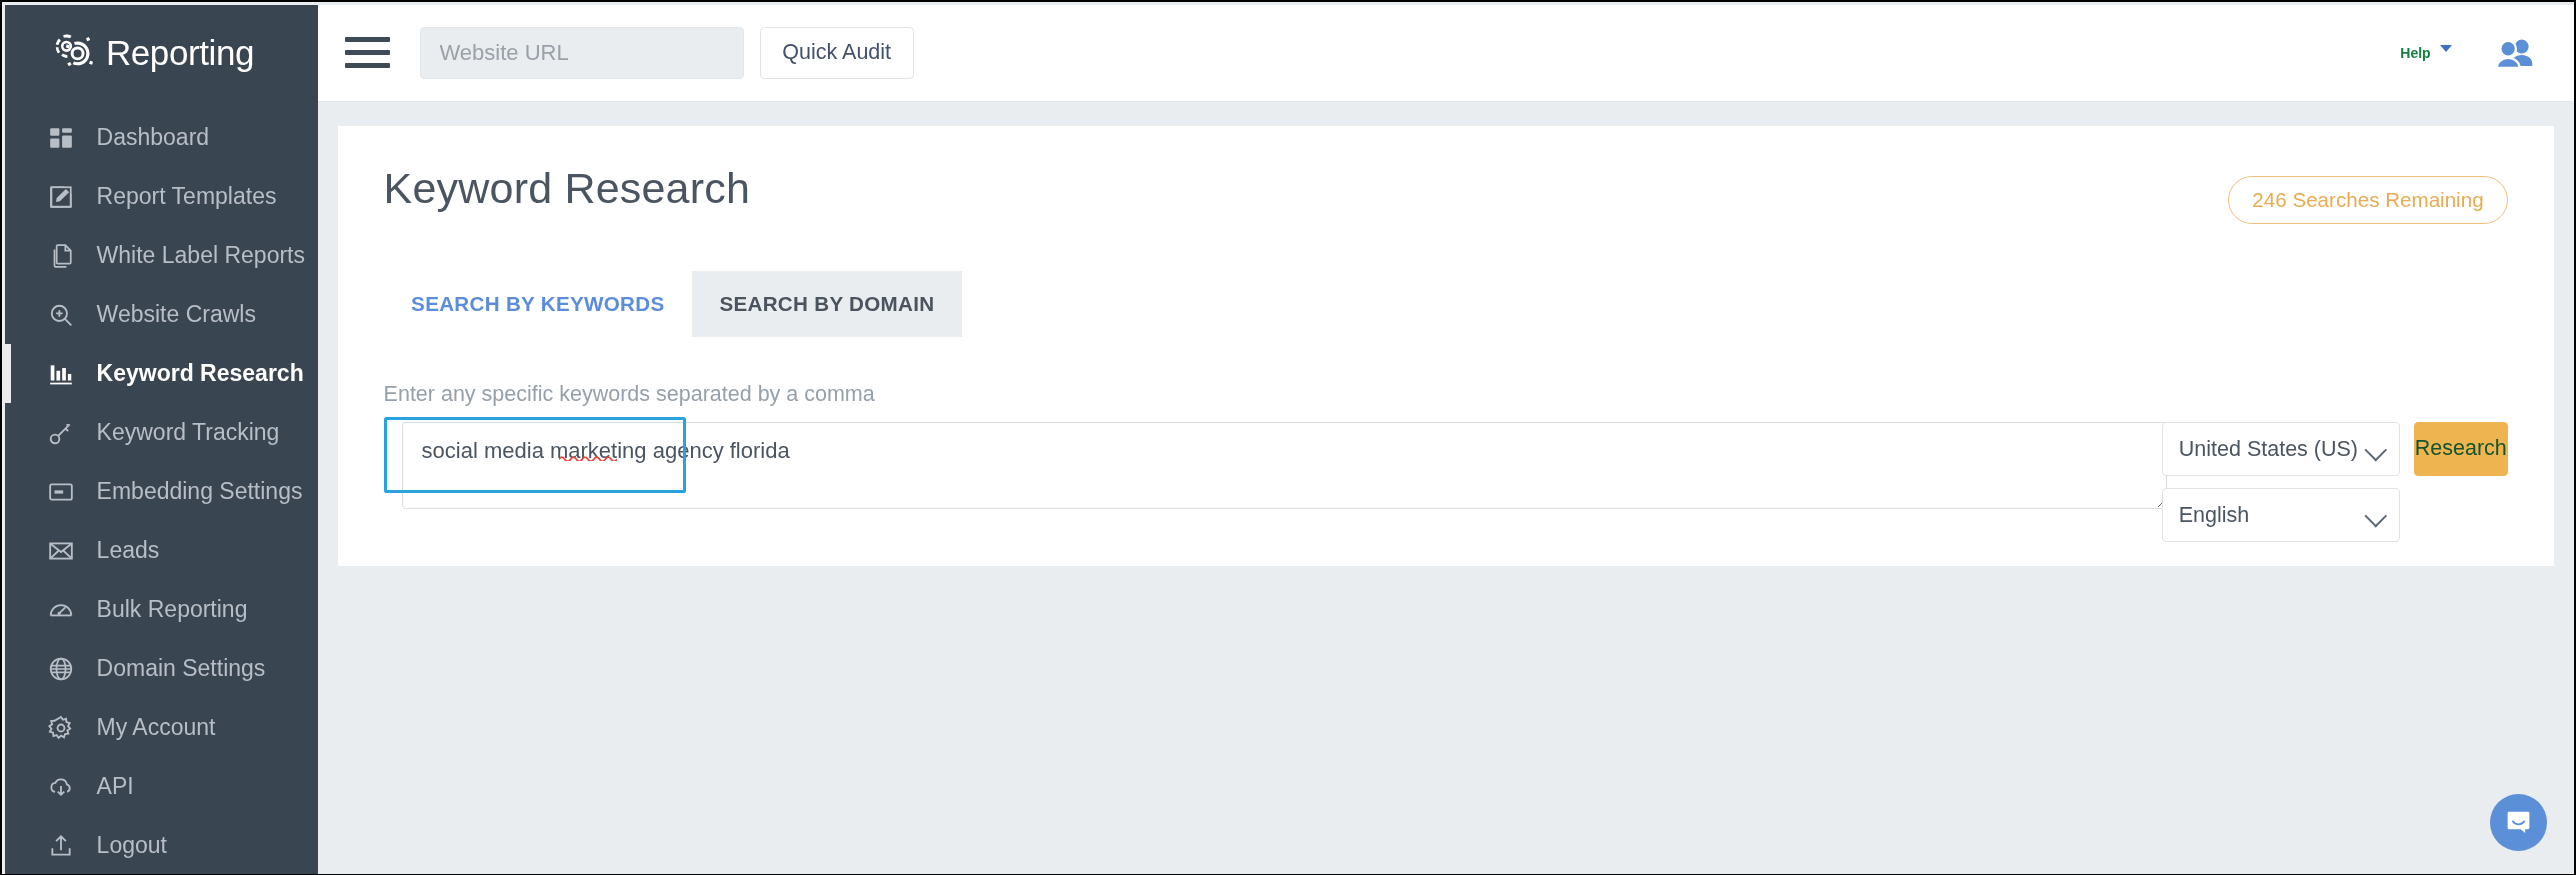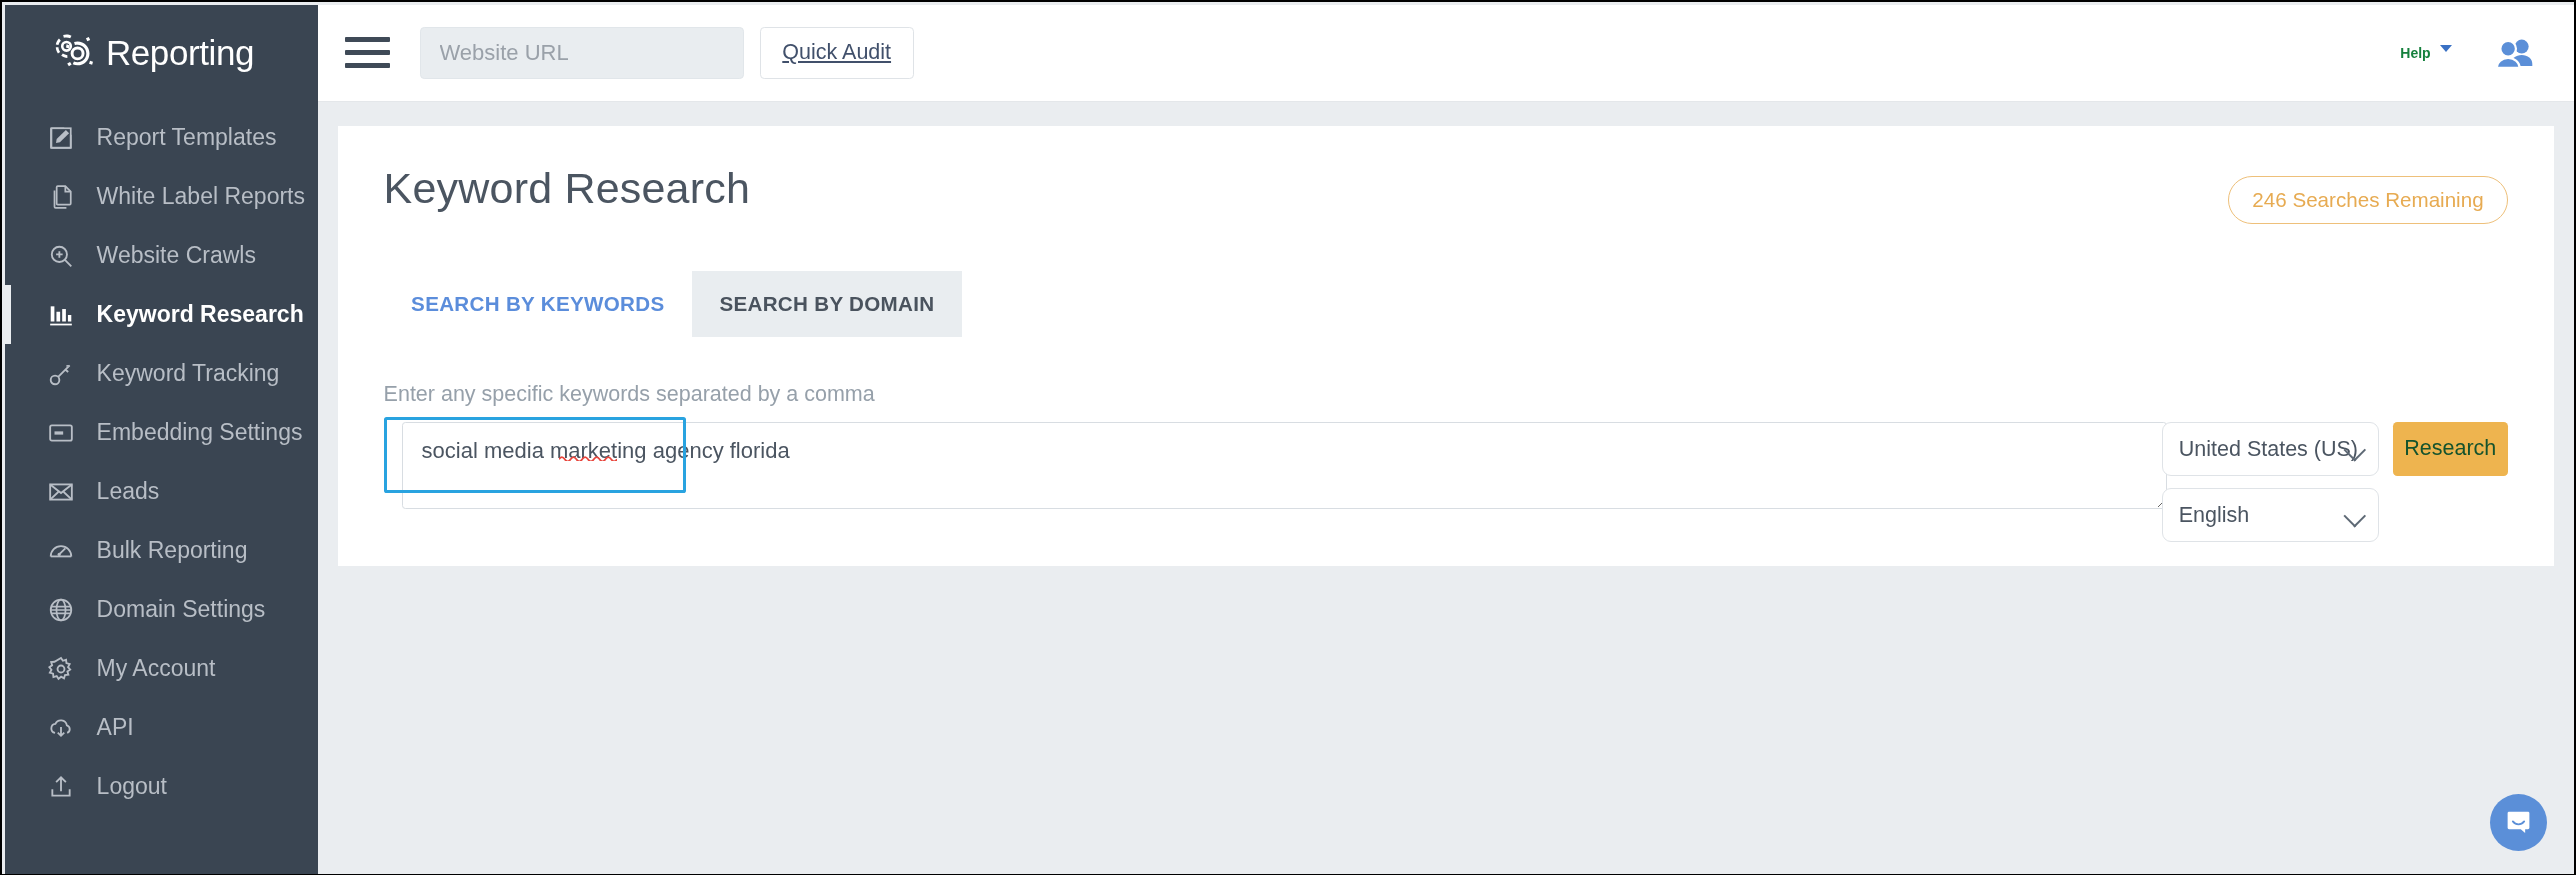--- a/index.html
+++ b/index.html
@@ -98,21 +98,20 @@
     margin-left: 16.3px;
     height: 52px;
     padding: 0 21.5px;
     background: #ffffff;
     border: 0.9px solid #dfe3e7;
     border-radius: 4.3px;
     font-size: 21.5px;
     color: #41506b;
     cursor: pointer;
     font-family: "Liberation Sans", sans-serif;
-    text-decoration: underline;
   }
   #topbar-right {
     margin-left: auto;
     display: flex; align-items: center;
     padding-right: 41px;
     gap: 43px;
   }
   #help-menu {
     display: flex; align-items: flex-start; gap: 9.4px;
     color: #15803d;
@@ -218,23 +217,23 @@
     left: 175px; top: 33px;
     width: 58px; height: 6px;
     pointer-events: none;
   }
   #selects {
     margin-left: 13.7px;
     display: flex; flex-direction: column;
     gap: 12px;
   }
   .styled-select {
-    width: 217px; height: 54px;
+    width: 238px; height: 54px;
     border: 0.9px solid #dfe3e7;
-    border-radius: 9px;
+    border-radius: 4px;
     background: #ffffff;
     font-size: 21.5px;
     color: #4b5561;
     padding: 0 15.5px;
     font-family: "Liberation Sans", sans-serif;
     appearance: none;
     -webkit-appearance: none;
     cursor: pointer;
   }
   .select-shell { position: relative; }
@@ -285,20 +284,31 @@
           <path d="M34.5 14.5c-1.4 0-2.8.2-4.1.6l1 3.6c1-.3 2-.4 3.1-.4 5.6 0 10.2 4.6 10.2 10.2S40.1 38.7 34.5 38.7c-1.5 0-2.9-.3-4.2-.9l-1.5 3.4c1.8.8 3.7 1.2 5.7 1.2 7.7 0 13.9-6.2 13.9-13.9S42.2 14.5 34.5 14.5z"></path>
           <path d="M25.2 19.2l-3.5-1.4-.7 3.7 3.4 1.3zM44.3 10.8l1.5 3.5 3.4-1.6-1.6-3.4zM47.9 40.6l3.6 1.2 1-3.6-3.5-1.1zM25.7 38.4l-3.3 1.8 2 3.2 3.2-1.9z"></path>
           <circle cx="34.5" cy="28.5" r="6.4" fill="none" stroke="#ffffff" stroke-width="3.4"></circle>
         </svg>
       </span>
       <span class="logo-text">Reporting</span>
     </div>
 
     <nav class="nav-list">
 
+      <div class="nav-item">
+        <span class="nav-icon">
+          <svg width="26" height="26" viewBox="0 0 24 24" fill="currentColor">
+            <rect x="2" y="3" width="8.5" height="7" rx="1"></rect>
+            <rect x="13" y="3" width="9" height="4.2" rx="1"></rect>
+            <rect x="2" y="12.5" width="8.5" height="8.5" rx="1"></rect>
+            <rect x="13" y="9.8" width="9" height="11.2" rx="1"></rect>
+          </svg>
+        </span>
+        <span>Dashboard</span>
+      </div>
 
       <div class="nav-item">
         <span class="nav-icon">
           <svg width="26" height="26" viewBox="0 0 24 24" fill="none" stroke="currentColor" stroke-width="1.6">
             <path d="M3 3h12M3 3v18h18V9"></path>
             <path d="M3 21h18"></path>
             <path d="M3 3v18"></path>
             <rect x="3" y="3" width="18" height="18"></rect>
             <path d="M16.5 4.5l3 3L11 16l-3.6.6L8 13z" fill="currentColor" stroke="none"></path>
           </svg>

